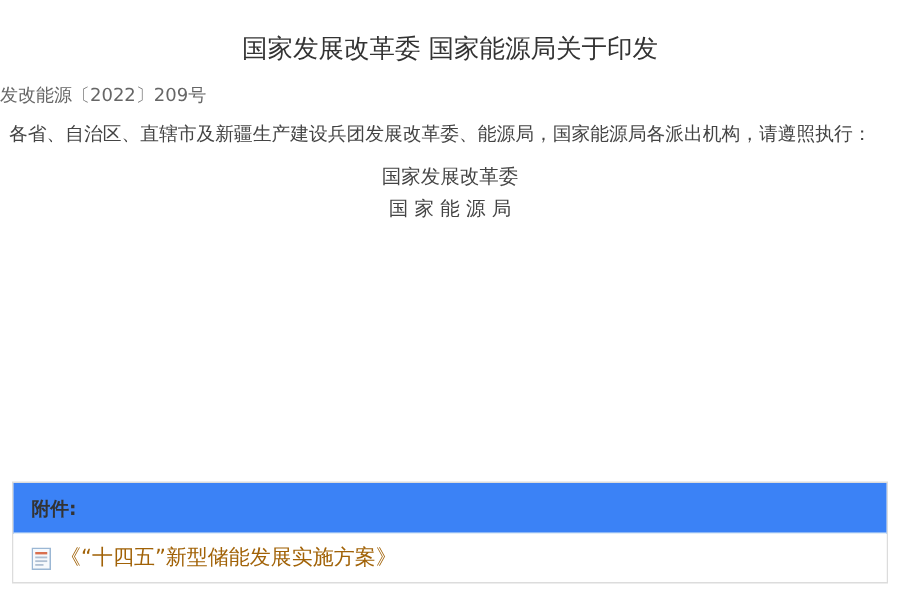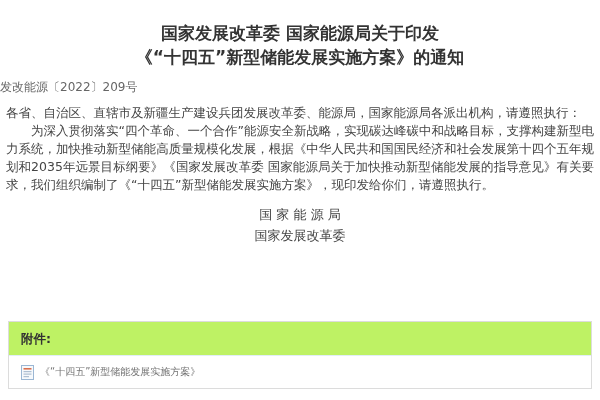--- a/index.html
+++ b/index.html
@@ -3,21 +3,21 @@
 <meta charset="utf-8">
 <style>
   * { margin: 0; padding: 0; box-sizing: border-box; }
   html, body { width: 600px; height: 400px; background: #ffffff; overflow: hidden; }
   body { font-family: "DejaVu Sans", "Liberation Sans", sans-serif; position: relative; }
 
   .notice-title {
     margin-top: 21px;
     text-align: center;
     font-size: 17px;
-    font-weight: bold;
+    font-weight: normal;
     color: #333333;
     line-height: 24px;
   }
   .doc-number {
     margin-top: 9px;
     font-size: 12px;
     color: #666666;
     line-height: 18px;
   }
   .notice-body {
@@ -40,62 +40,60 @@
 
   .attachment-section {
     position: absolute;
     left: 8px;
     right: 8px;
     top: 321px;
     border: 1px solid #dcdcdc;
     background: #ffffff;
   }
   .attachment-header {
-    background: #bef264;
+    background: #3b82f6;
     border-bottom: 1px solid #e2eef7;
     padding: 9px 12px 8px 12px;
     font-size: 12.5px;
     font-weight: bold;
     color: #333333;
     line-height: 16px;
   }
   .attachment-row {
     display: flex;
     align-items: center;
     gap: 6px;
     padding: 8px 12px;
     background: #ffffff;
   }
   .doc-icon { flex: 0 0 auto; display: inline-flex; }
   .attachment-link {
-    font-size: 10px;
-    color: #737373;
+    font-size: 14px;
+    color: #a16207;
     text-decoration: none;
     line-height: 16px;
     cursor: pointer;
   }
 </style>
 </head>
 <body>
 
 <div class="notice-title">
   <span style="display:block">国家发展改革委 国家能源局关于印发</span>
-  <span style="display:block">《“十四五”新型储能发展实施方案》的通知</span>
 </div>
 
 <div class="doc-number">发改能源〔2022〕209号</div>
 
 <div class="notice-body">
   <p>各省、自治区、直辖市及新疆生产建设兵团发展改革委、能源局，国家能源局各派出机构，请遵照执行：</p>
-  <p class="para-indent">为深入贯彻落实“四个革命、一个合作”能源安全新战略，实现碳达峰碳中和战略目标，支撑构建新型电力系统，加快推动新型储能高质量规模化发展，根据《中华人民共和国国民经济和社会发展第十四个五年规划和2035年远景目标纲要》《国家发展改革委 国家能源局关于加快推动新型储能发展的指导意见》有关要求，我们组织编制了《“十四五”新型储能发展实施方案》，现印发给你们，请遵照执行。</p>
 </div>
 
 <div class="signature-block">
+  <div>国家发展改革委</div>
   <div>国 家 能 源 局</div>
-  <div>国家发展改革委</div>
 </div>
 
 <div class="attachment-section">
   <div class="attachment-header">附件:</div>
   <div class="attachment-row">
     <span class="doc-icon">
       <svg width="13" height="15" viewBox="0 0 13 15" xmlns="http://www.w3.org/2000/svg">
         <rect x="0.5" y="0.5" width="12" height="14" fill="#f6f9fc" stroke="#9bb7d4" stroke-width="1"></rect>
         <rect x="2.5" y="3" width="8" height="1.6" fill="#d9704f"></rect>
         <rect x="2.5" y="6" width="8" height="1.2" fill="#aebfd2"></rect>

